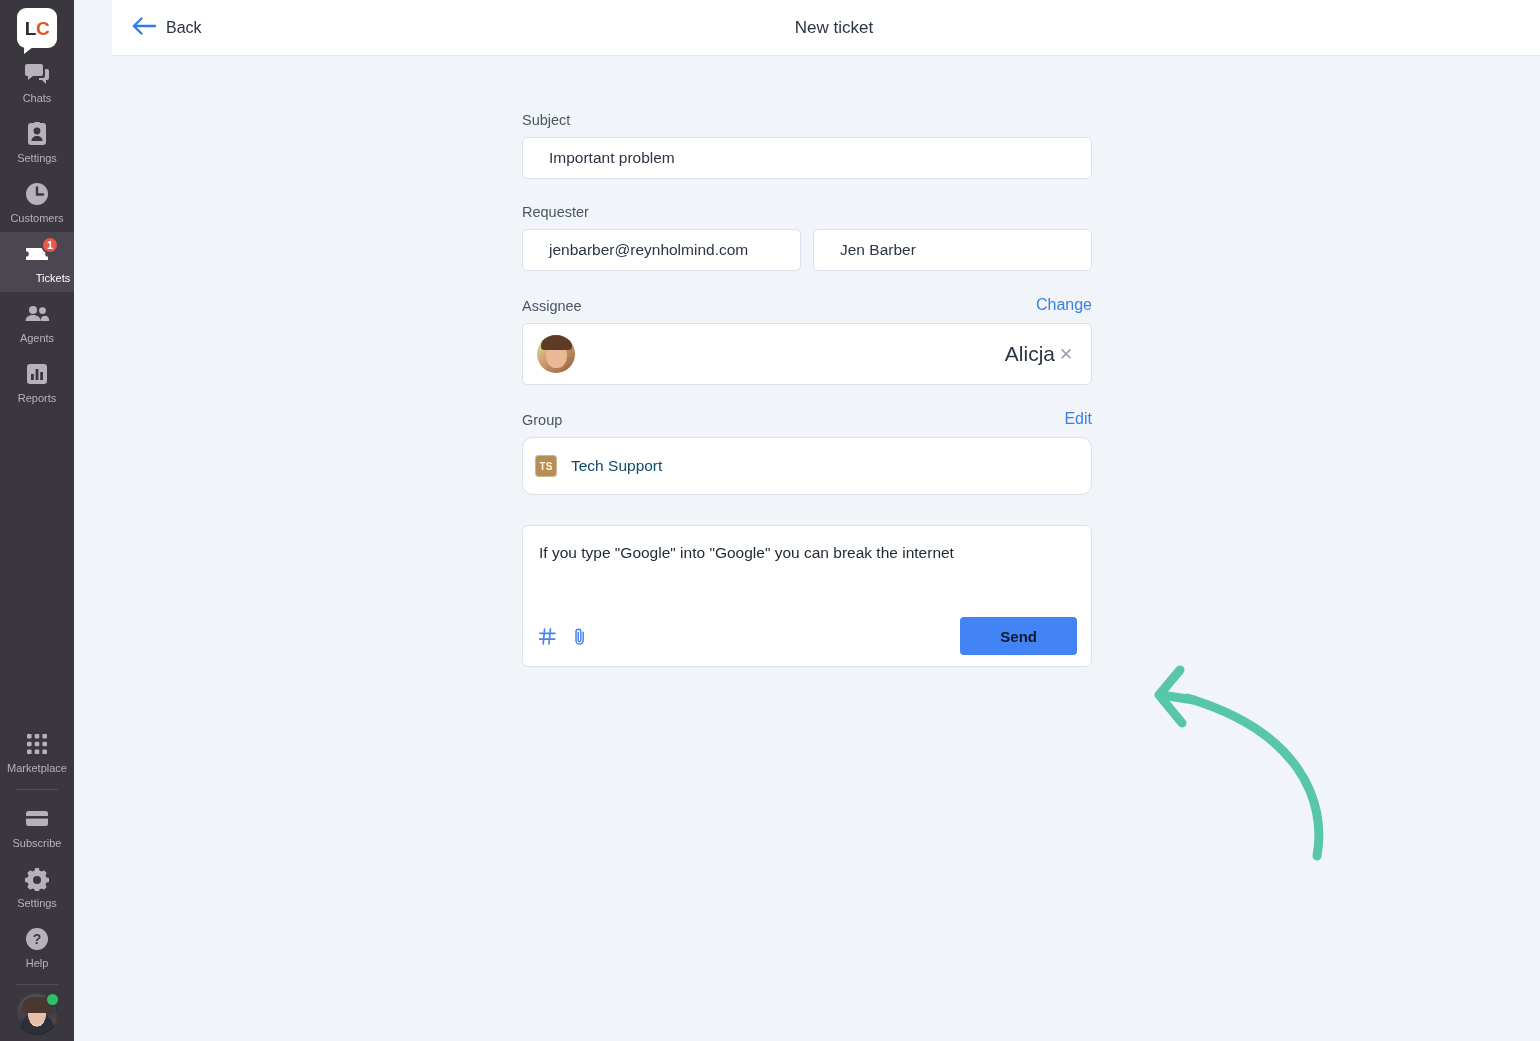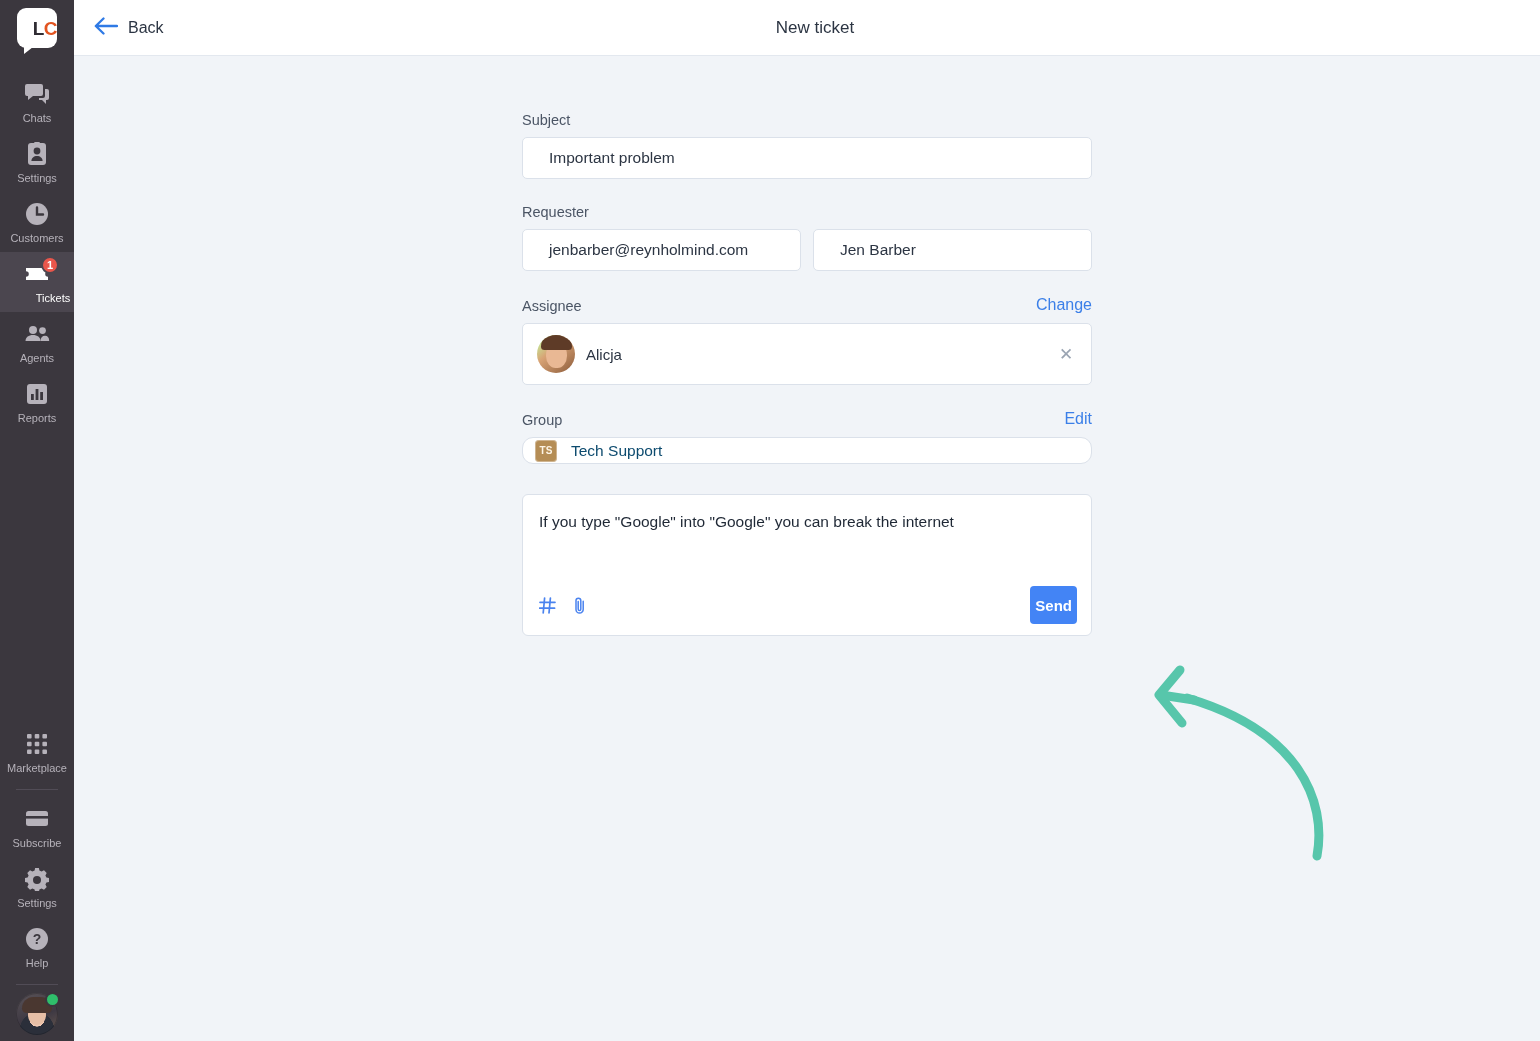--- a/index.html
+++ b/index.html
@@ -14,24 +14,24 @@
 
   
   .sidebar {
     width: 74px; height: 1041px;
     background: #3b373e;
     display: flex; flex-direction: column; align-items: center;
     flex: 0 0 74px;
     position: relative;
   }
   .logo {
-    width: 40px; height: 40px; margin-top: 8px; margin-bottom: 24px;
+    width: 40px; height: 40px; margin-top: 8px; margin-bottom: 4px;
     background: #ffffff; border-radius: 9px;
     position: relative;
-    display: flex; align-items: center; justify-content: flex-end;
+    display: flex; align-items: center; justify-content: center;
   }
   .logo-text { font-size: 19px; font-weight: bold; letter-spacing: -0.5px; line-height: 1; }
   .logo-text .l { color: #2f2c33; }
   .logo-text .c { color: #e25420; }
   .logo:after {
     content: ""; position: absolute;
     left: 7px; bottom: -6px;
     width: 0; height: 0;
     border-left: 9px solid #ffffff;
     border-bottom: 7px solid transparent;
@@ -92,20 +92,21 @@
   }
 
   
   .main { flex: 1 1 auto; height: 1041px; display: flex; flex-direction: column; background: #f1f4f8; position: relative; }
   .topbar {
     height: 56px; flex: 0 0 56px;
     background: #ffffff;
     border-bottom: 1px solid #e3e8ef;
     display: flex; align-items: center;
     position: relative;
+    margin-left: 38px;
   }
   .back-btn {
     display: flex; align-items: center; gap: 10px;
     margin-left: 20px; cursor: pointer;
   }
   .back-label { font-size: 16px; color: #2c3543; }
   .page-title {
     position: absolute; left: 16px; right: 0; text-align: center;
     font-size: 17px; color: #2c3543;
     pointer-events: none;
@@ -141,28 +142,28 @@
     background: linear-gradient(140deg,#8ab45e 0%,#c9d98f 18%,#d8a375 40%,#8c5b3a 100%);
   }
   .assignee-avatar:before {
     content:""; position:absolute; left:9px; top:7px; width:21px; height:26px;
     border-radius:50% 50% 46% 46%; background:#e9b894;
   }
   .assignee-avatar:after {
     content:""; position:absolute; left:4px; top:0px; width:31px; height:15px;
     border-radius:16px 16px 5px 5px; background:#5e3b27;
   }
-  .assignee-name { font-size: 15px; color: #2c3543; margin-left: 11px; flex: 1 1 auto; }
+  .assignee-name { font-size: 21px; color: #2c3543; margin-left: 32px; flex: 1 1 auto; text-align: right; }
   .close-x {
     width: 22px; height: 22px; display:flex; align-items:center; justify-content:center;
     color: #9aa4b2; font-size: 17px; cursor: pointer; line-height: 1;
   }
 
   .group-box {
-    height: 27px; background: #fff;
+    height: 58px; background: #fff;
     border: 1px solid #dbe1ea; border-radius: 11px;
     display: flex; align-items: center; padding: 0 12px;
   }
   .group-badge {
     width: 22px; height: 22px; border-radius: 4px;
     background: #b58d55; color: #fdf4e5;
     font-size: 10px; font-weight: bold;
     display: flex; align-items: center; justify-content: center;
     box-shadow: inset 0 0 0 1px rgba(255,255,255,.35);
     flex: 0 0 22px;
@@ -177,23 +178,23 @@
   }
   .composer-text { font-size: 15.5px; color: #1f2835; line-height: 1.4; }
   .composer-footer {
     position: absolute; left: 14px; right: 14px; bottom: 11px;
     display: flex; align-items: center;
   }
   .composer-icons { display: flex; align-items: center; gap: 13px; }
   .icon-btn { cursor: pointer; display: flex; align-items: center; justify-content: center; width: 20px; height: 22px; color: #4a83ef; }
   .send-btn {
     margin-left: auto;
-    background: #4384f5; color: #ffffff;
+    background: #4384f5; color: #0f172a;
     border: none; border-radius: 4px;
-    height: 38px; padding: 0 5px;
+    height: 38px; padding: 0 40px;
     font-size: 15px; font-weight: bold;
     font-family: "Liberation Sans", sans-serif;
     cursor: pointer;
   }
 
   .annotation { position: absolute; left: 1075px; top: 605px; pointer-events: none; }
 </style>
 </head>
 <body>
 

